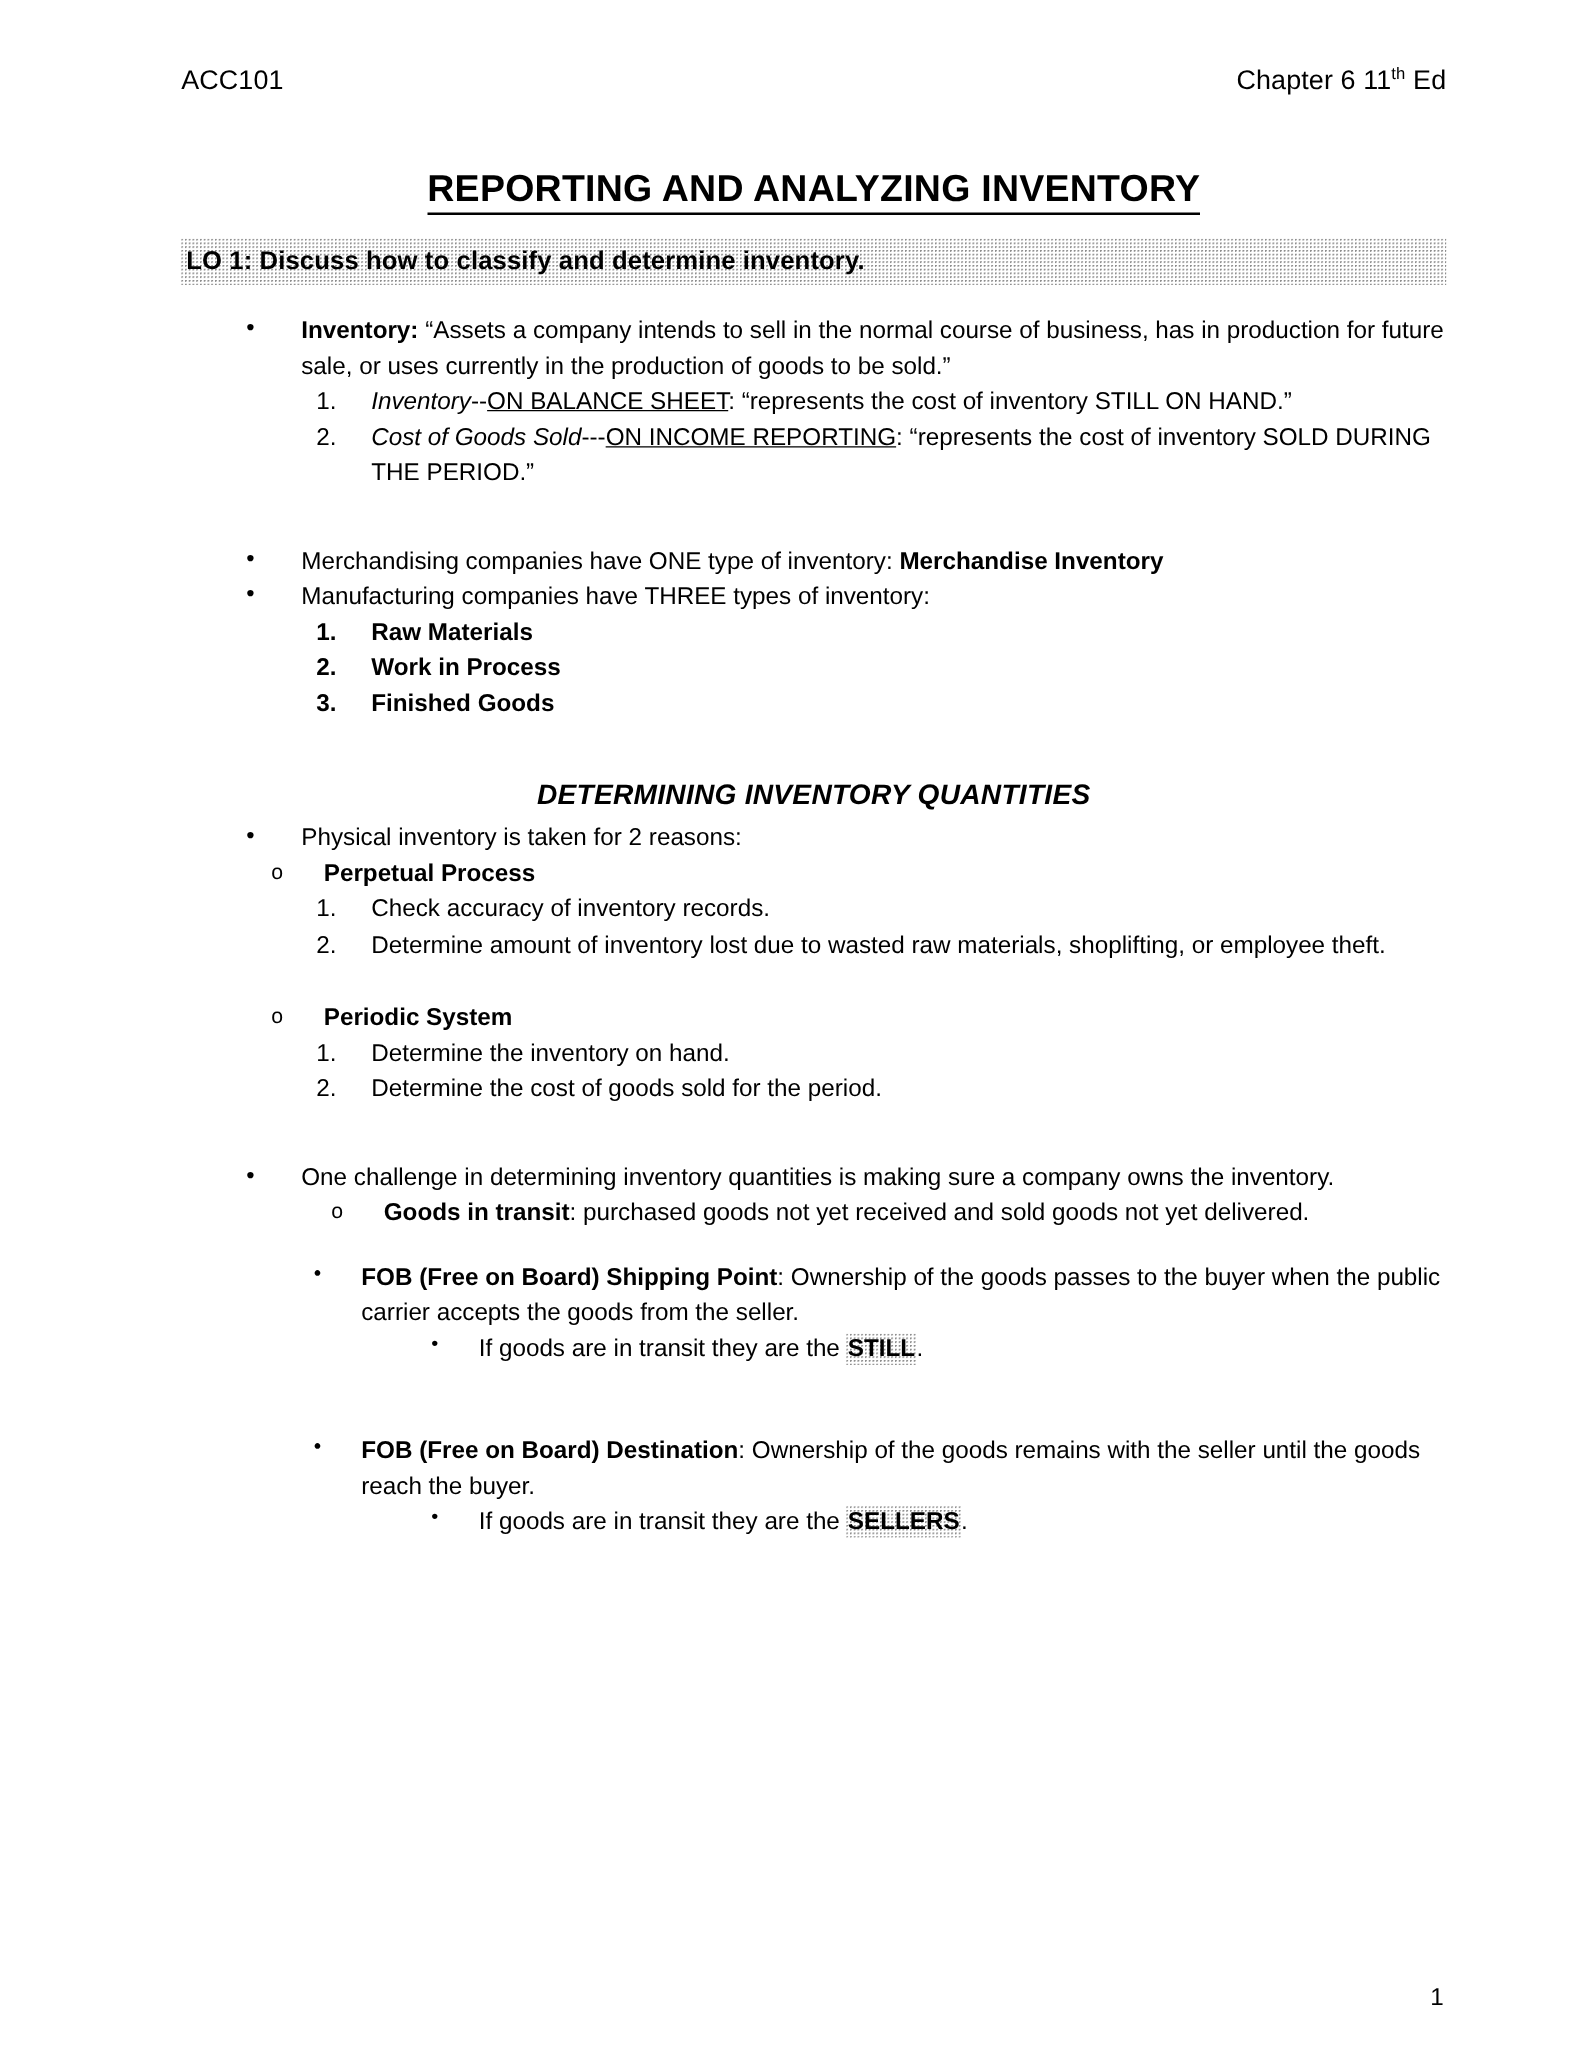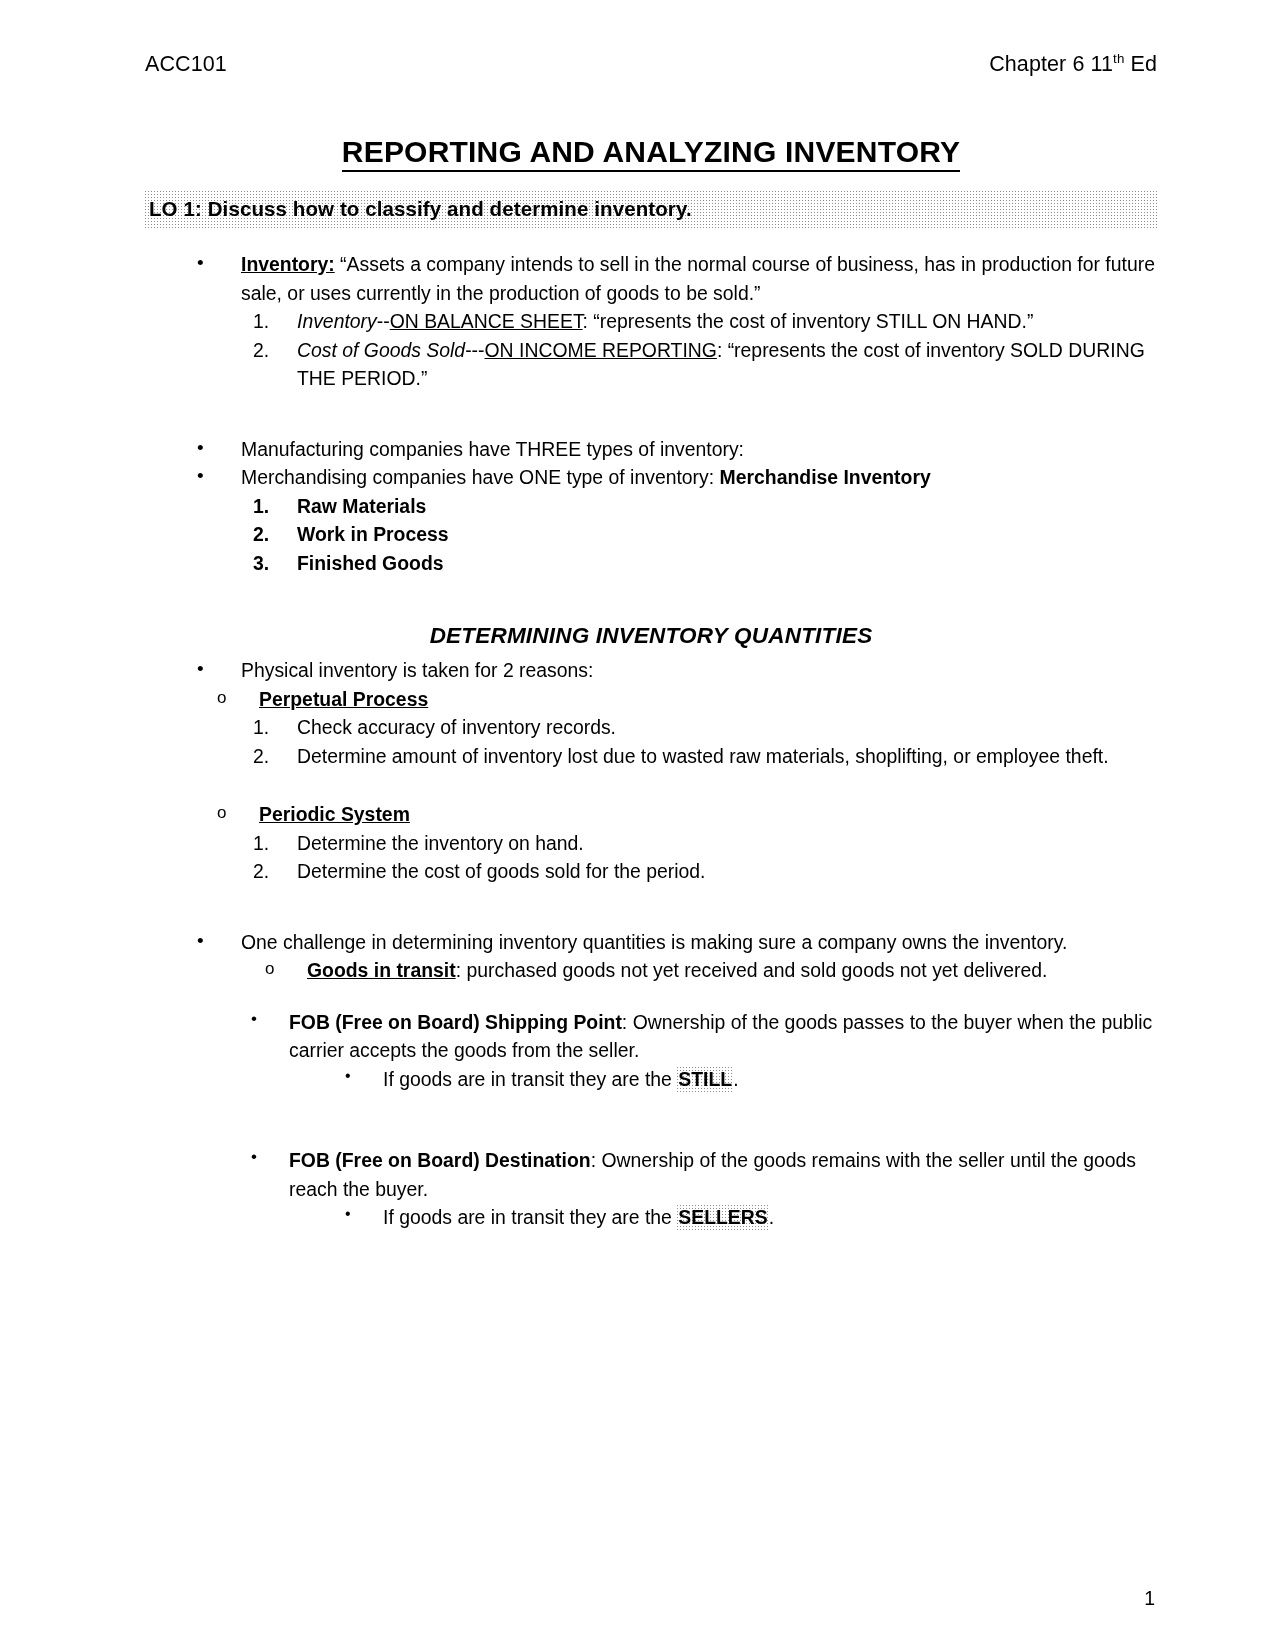--- a/index.html
+++ b/index.html
@@ -121,21 +121,21 @@
   .disc3 > li::before {
     content: "\2022";
     position: absolute;
     left: 4px;
     top: -1px;
     font-size: 16px;
   }
 
   
   .b   { font-weight: bold; }
-  .bu  { font-weight: bold; text-decoration: underline; }
+  .bu  { font-weight: bold; }
   .bi  { font-weight: normal; font-style: italic; }
   .un  { text-decoration: underline; }
 
   .hl {
     font-weight: bold;
     background-color: #ffffff;
     background-image:
       radial-gradient(circle at 0.6px 0.6px, #8d8d8d 0.65px, rgba(255,255,255,0) 0.8px);
     background-size: 3px 3px;
     padding: 1px 1px 2px 1px;
@@ -186,22 +186,22 @@
         <span class="mk">1.</span><span class="bi">Inventory</span><span>--</span><span class="un">ON BALANCE SHEET</span><span>: “represents the cost of inventory STILL ON HAND.”</span>
       </li>
       <li>
         <span class="mk">2.</span><span class="bi">Cost of Goods Sold</span><span>---</span><span class="un">ON INCOME REPORTING</span><span>: “represents the cost of inventory SOLD DURING THE PERIOD.”</span>
       </li>
     </ol>
 
     <div class="sp-lg"></div>
 
     <ul class="lvl1">
+      <li><span>Merchandising companies have ONE type of inventory:  </span><span class="b">Merchandise Inventory</span></li>
       <li><span>Manufacturing companies have THREE types of inventory:</span></li>
-      <li><span>Merchandising companies have ONE type of inventory:  </span><span class="b">Merchandise Inventory</span></li>
     </ul>
 
     <ol class="num">
       <li><span class="mk b">1.</span><span class="b">Raw Materials</span></li>
       <li><span class="mk b">2.</span><span class="b">Work in Process</span></li>
       <li><span class="mk b">3.</span><span class="b">Finished Goods</span></li>
     </ol>
 
     <div class="sp-lg"></div>
 

